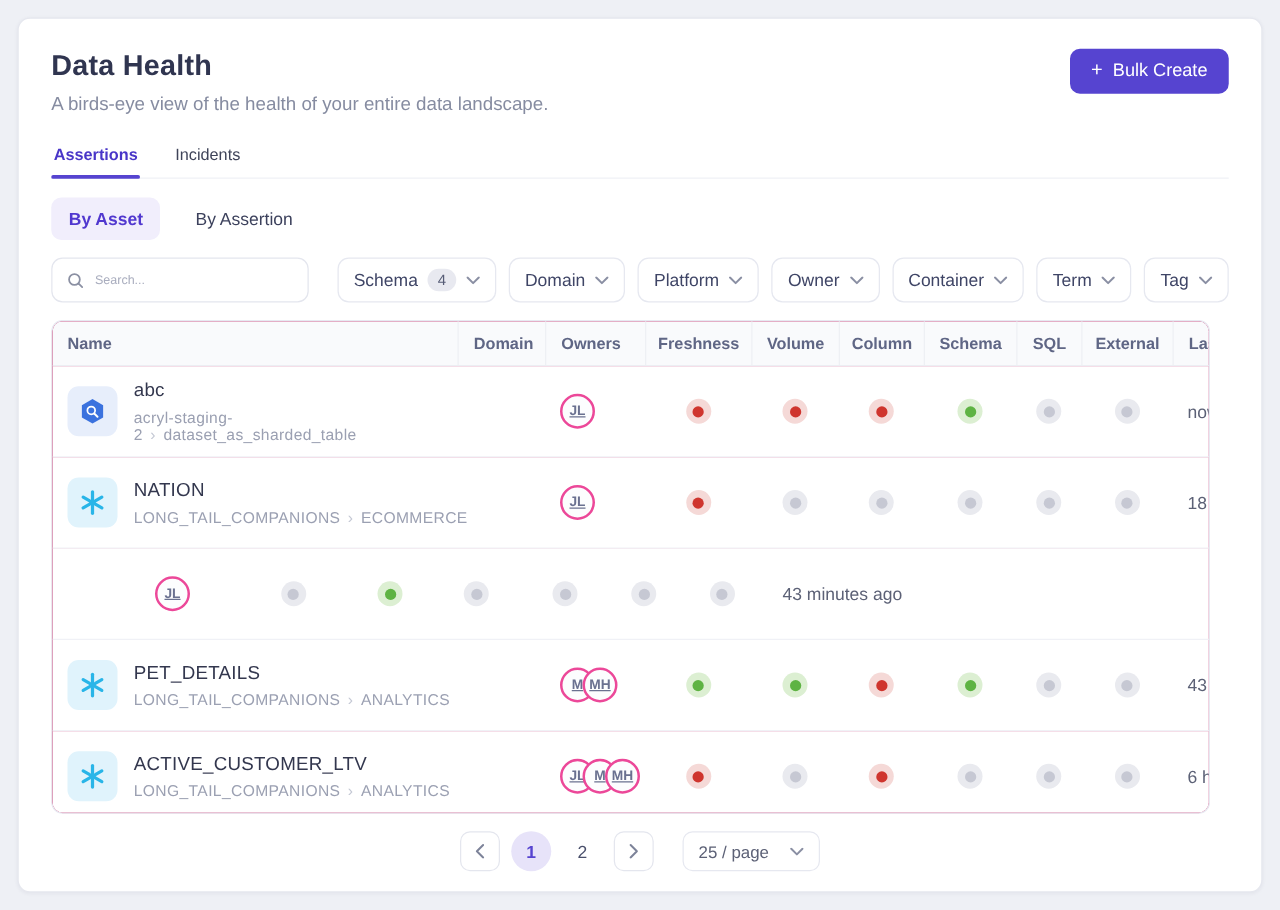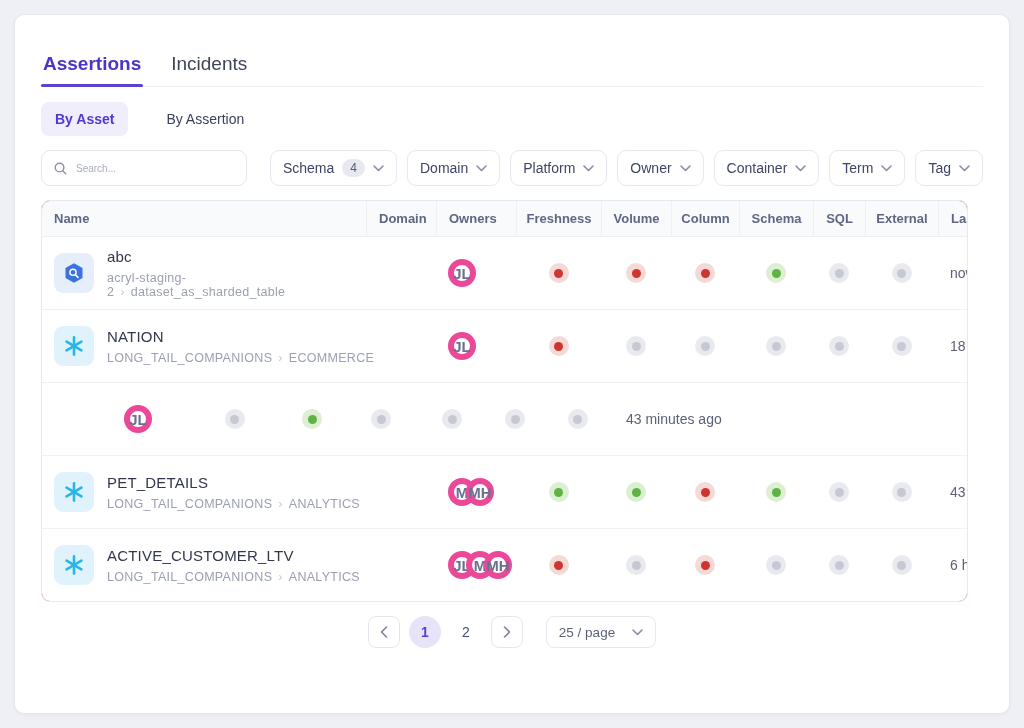--- a/index.html
+++ b/index.html
@@ -23,25 +23,25 @@
   .subtitle { font-size: 15px; color: #868ca1; margin-top: 9px; }
   .btn-primary {
     display: inline-flex; align-items: center; gap: 8px;
     background: #5644d0; color: #fff; border: none; border-radius: 8px;
     font-size: 14.5px; font-weight: 500; padding: 10px 17px; cursor: pointer;
     font-family: inherit;
   }
   .btn-primary .plus { font-size: 16px; font-weight: 400; line-height: 1; }
   
   .tabs { display: flex; gap: 26px; margin: 22px 13px 0 13px; border-bottom: 1px solid #f0f1f6; }
-  .tab { font-size: 19px; color: #3f4459; padding: 2px 2px 11px 2px; cursor: pointer; position: relative; text-align: center; }
+  .tab { font-size: 13px; color: #3f4459; padding: 2px 2px 11px 2px; cursor: pointer; position: relative; text-align: center; }
   .tab.active { color: #4936c8; font-weight: 600; }
   .tab.active::after { content:""; position:absolute; left:0; right:0; bottom:-1px; height:3px; border-radius:2px; background:#5644d0; }
   
-  .toggles { display: flex; gap: 24px; margin: 15px 13px 0 13px; align-items: center; }
+  .toggles { display: flex; gap: 14px; margin: 15px 13px 0 13px; align-items: center; }
   .pill { font-size: 14px; color: #3c415c; padding: 9px 14px; border-radius: 8px; cursor: pointer; font-weight: 500; }
   .pill.active { background: #f1eefc; color: #5138cf; font-weight: 600; }
   
   .controls { display: flex; justify-content: space-between; align-items: center; margin: 14px 13px 0 13px; gap: 10px; }
   .search {
     display: flex; align-items: center; gap: 8px;
     width: 206px; height: 36px; border: 1px solid #e4e6ee; border-radius: 9px;
     padding: 0 11px; background: #fff; flex: none;
   }
   .search input { border: none; outline: none; font-size: 10px; color: #8b5cf6; width: 100%; font-family: inherit; background: transparent; }
@@ -74,22 +74,22 @@
   .asset { display: flex; align-items: center; gap: 13px; }
   .pbadge { width: 40px; height: 40px; border-radius: 9px; display: flex; align-items: center; justify-content: center; flex: none; }
   .pbadge.bigquery { background: #e7eefb; }
   .pbadge.snowflake { background: #e0f3fc; }
   .asset-name { font-size: 15px; color: #33374e; font-weight: 500; letter-spacing: .2px; }
   .asset-path { font-size: 12.5px; color: #9ba0b2; margin-top: 6px; letter-spacing: .3px; }
   .asset-path .sep { color: #c4c8d4; margin: 0 6px; }
   .avatars { display: flex; }
   .avatar {
     width: 28px; height: 28px; border-radius: 50%; background: #fcfdfe;
-    border: 6px solid #ec4899; color: #6a7190; font-size: 15px; font-weight: 600;
-    display: flex; align-items: center; justify-content: center; flex: none;
+    border: 2px solid #ec4899; color: #6a7190; font-size: 11px; font-weight: 600;
+    display: flex; align-items: center; justify-content: center; flex: none; text-decoration: underline;
   }
   .avatar + .avatar { margin-left: -10px; }
   .dot { width: 20px; height: 20px; border-radius: 50%; display: flex; align-items: center; justify-content: center; }
   .dot .core { width: 9px; height: 9px; border-radius: 50%; }
   .dot.fail { background: #f5d9d7; } .dot.fail .core { background: #cf352e; }
   .dot.pass { background: #dcefd2; } .dot.pass .core { background: #5eb343; }
   .dot.none { background: #e9eaef; } .dot.none .core { background: #c6c8d3; }
   .last-act { font-size: 14px; color: #5c6176; white-space: nowrap; }
   
   .pager { display: flex; align-items: center; justify-content: center; gap: 9px; padding: 14px 0 16px 0; }
@@ -103,20 +103,30 @@
     display: inline-flex; align-items: center; gap: 17px; height: 32px;
     border: 1px solid #e6e8f0; border-radius: 8px; background: #fff;
     padding: 0 12px; font-size: 13.5px; color: #5c6176; cursor: pointer; margin-left: 14px;
   }
 </style>
 </head>
 <body>
 
 <div class="card">
 
+  <div class="hdr">
+    <div>
+      <div class="title">Data Health</div>
+      <div class="subtitle">A birds-eye view of the health of your entire data landscape.</div>
+    </div>
+    <button class="btn-primary">
+      <span class="plus">+</span>
+      <span>Bulk Create</span>
+    </button>
+  </div>
 
   <div class="tabs" id="tabs">
       <div class="tab active"><span>Assertions</span></div>
       <div class="tab"><span>Incidents</span></div>
     </div>
 
   <div class="toggles" id="toggles">
       <div class="pill active">By Asset</div>
       <div class="pill">By Assertion</div>
     </div>

